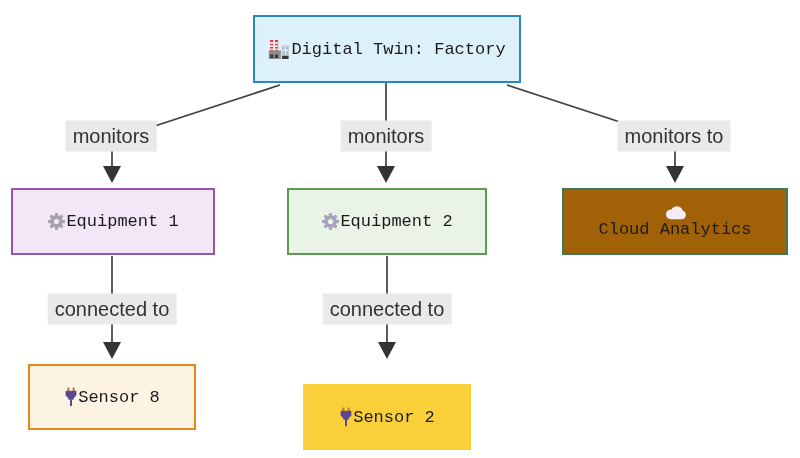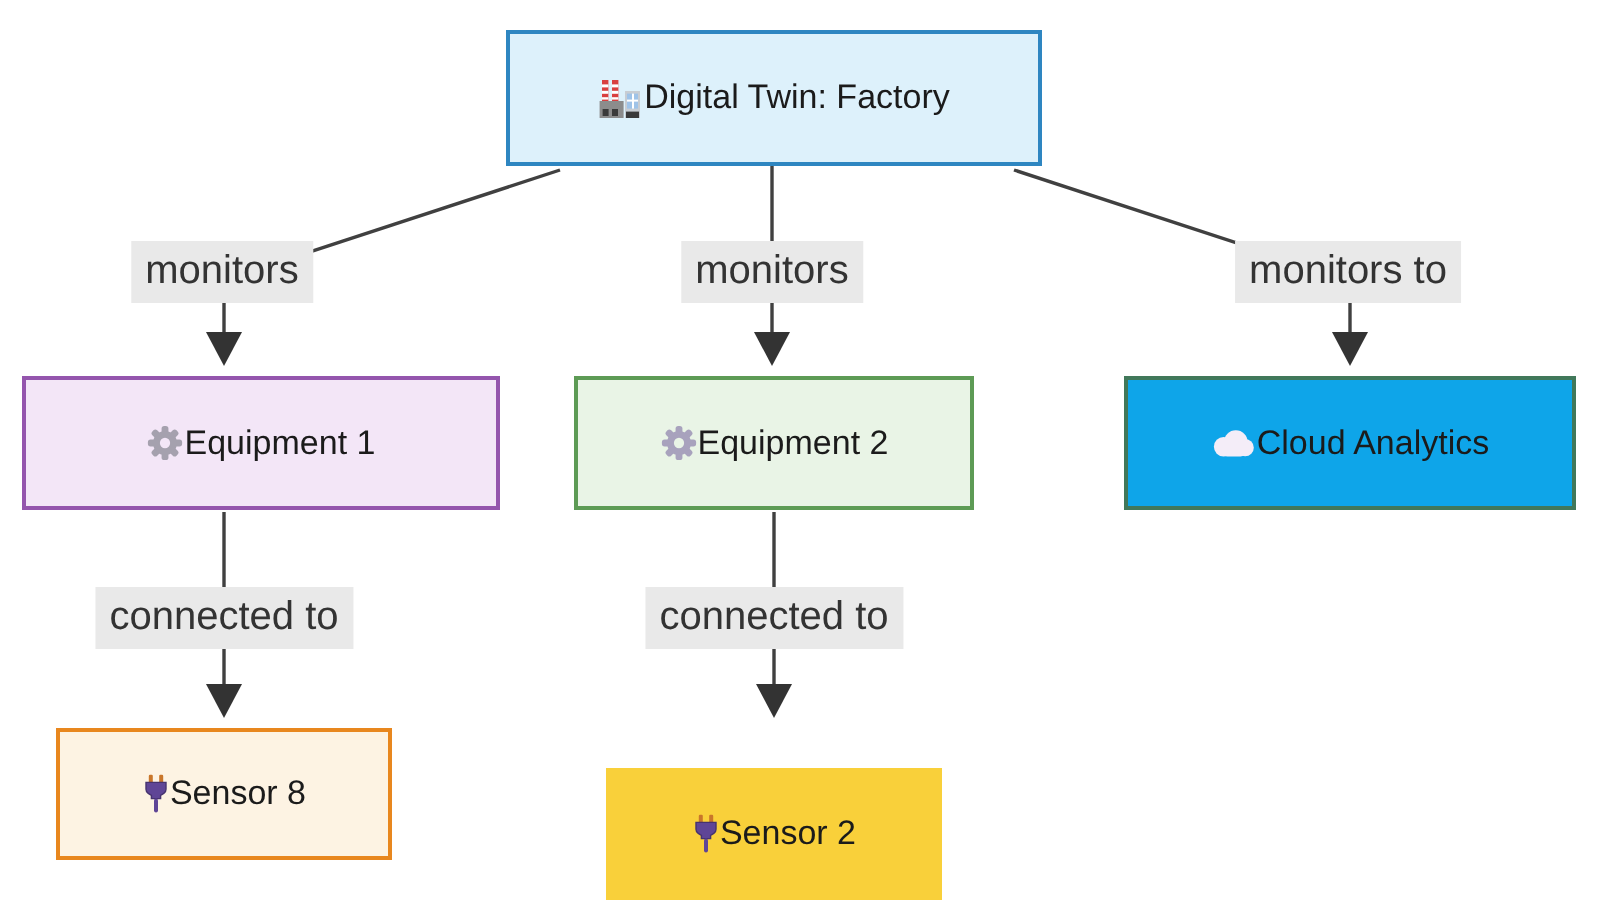--- a/index.html
+++ b/index.html
@@ -37,32 +37,33 @@
 
   .node {
     position: absolute;
     display: flex;
     align-items: center;
     justify-content: center;
     gap: 0;
     border: 2px solid #999;
     background: #eee;
     z-index: 3;
+    font-family: Liberation Mono, monospace;
   }
   .node-label {
     font-size: 17px;
     color: #1b1b1b;
     white-space: nowrap;
   }
   .node-icon { display: block; flex: 0 0 auto; }
   .icon-hole { fill: var(--node-bg, #ffffff); }
 
   
   #node-digital-twin   { left: 253px; top: 15px;  width: 268px; height: 68px; }
-  #node-equipment-1    { left: 11px;  top: 188px; width: 239px; height: 67px; }
+  #node-equipment-1    { left: 11px;  top: 188px; width: 204px; height: 67px; }
   #node-equipment-2    { left: 287px; top: 188px; width: 200px; height: 67px; }
   #node-cloud-analytics{ left: 562px; top: 188px; width: 226px; height: 67px; }
   #node-sensor-1       { left: 28px;  top: 364px; width: 168px; height: 66px; }
   #node-sensor-2       { left: 303px; top: 364px; width: 168px; height: 66px; }
 
   
   #edge-label-0 { left: 111px; top: 136px; }
   #edge-label-1 { left: 386px; top: 136px; }
   #edge-label-2 { left: 674px; top: 136px; }
   #edge-label-3 { left: 112px; top: 309px; }
@@ -152,21 +153,21 @@
         <rect x="8.2" y="1" width="3.6" height="18" rx="1.4" transform="rotate(45 10 10)"></rect>
         <rect x="8.2" y="1" width="3.6" height="18" rx="1.4" transform="rotate(90 10 10)"></rect>
         <rect x="8.2" y="1" width="3.6" height="18" rx="1.4" transform="rotate(135 10 10)"></rect>
         <circle cx="10" cy="10" r="6.3"></circle>
       </g>
       <circle class="icon-hole" cx="10" cy="10" r="2.7"></circle>
     </svg>
     <span class="node-label">Equipment 2</span>
   </div>
 
-  <div class="node" id="node-cloud-analytics" style="background: #0ea5e9; border-color: rgb(65, 120, 90); --node-bg: #a3ceb1;">
+  <div class="node" id="node-cloud-analytics" style="background: #a16207; border-color: rgb(65, 120, 90); flex-direction: column; --node-bg: #a3ceb1;">
     <svg class="node-icon" width="23" height="15" viewBox="0 0 24 16">
       <g fill="#f4edf8">
         <circle cx="7" cy="10" r="5.2"></circle>
         <circle cx="13.5" cy="7.5" r="6.3"></circle>
         <circle cx="18.5" cy="10.5" r="4.6"></circle>
         <rect x="6" y="9" width="13" height="6.2" rx="3"></rect>
       </g>
     </svg>
     <span class="node-label">Cloud Analytics</span>
   </div>

